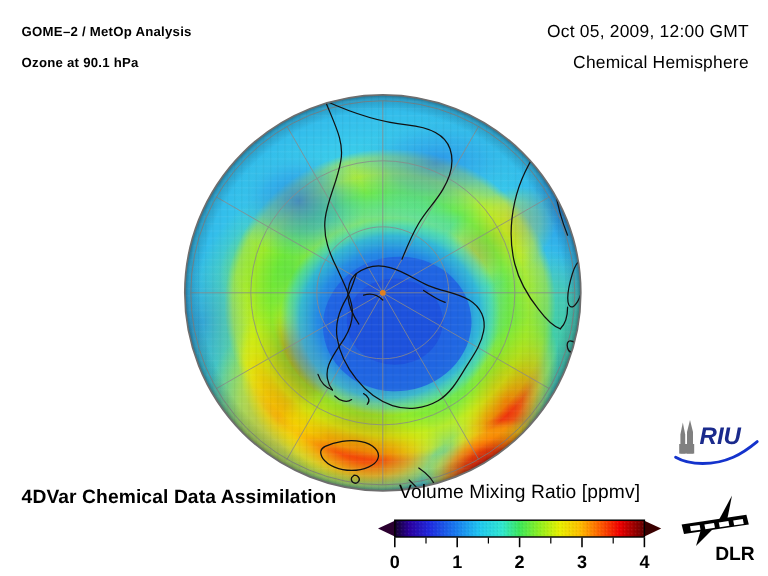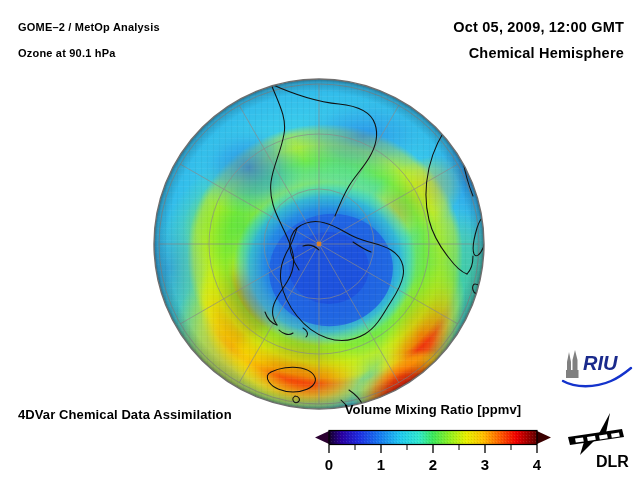--- a/index.html
+++ b/index.html
@@ -25,31 +25,31 @@
     font-weight: bold;
     line-height: 26px;
     letter-spacing: 0.2px;
   }
   .hdr-right {
     position: absolute;
     right: 16px;
     top: 14px;
     text-align: right;
     font-size: 14.5px;
-    font-weight: bold;
+    font-weight: normal;
     line-height: 26px;
     letter-spacing: 0.2px;
   }
 
   
   .ftr-left {
     position: absolute;
     left: 18px;
     top: 403px;
-    font-size: 13px;
+    font-size: 16px;
     font-weight: bold;
     line-height: 23px;
     letter-spacing: 0.1px;
   }
 
   
   #globe-wrap {
     position: absolute;
     left: 153px;
     top: 78px;
@@ -59,22 +59,22 @@
   #globe-wrap svg { display: block; }
 
   
   #colorbar-block {
     position: absolute;
     left: 313px;
     top: 402px;
     width: 240px;
   }
   .cb-title {
-    font-size: 13px;
-    font-weight: bold;
+    font-size: 16px;
+    font-weight: normal;
     text-align: center;
     letter-spacing: 0.1px;
     margin-bottom: 3px;
   }
   #cb-svg { display: block; }
 
   
   #riu-logo {
     position: absolute;
     left: 561px;

